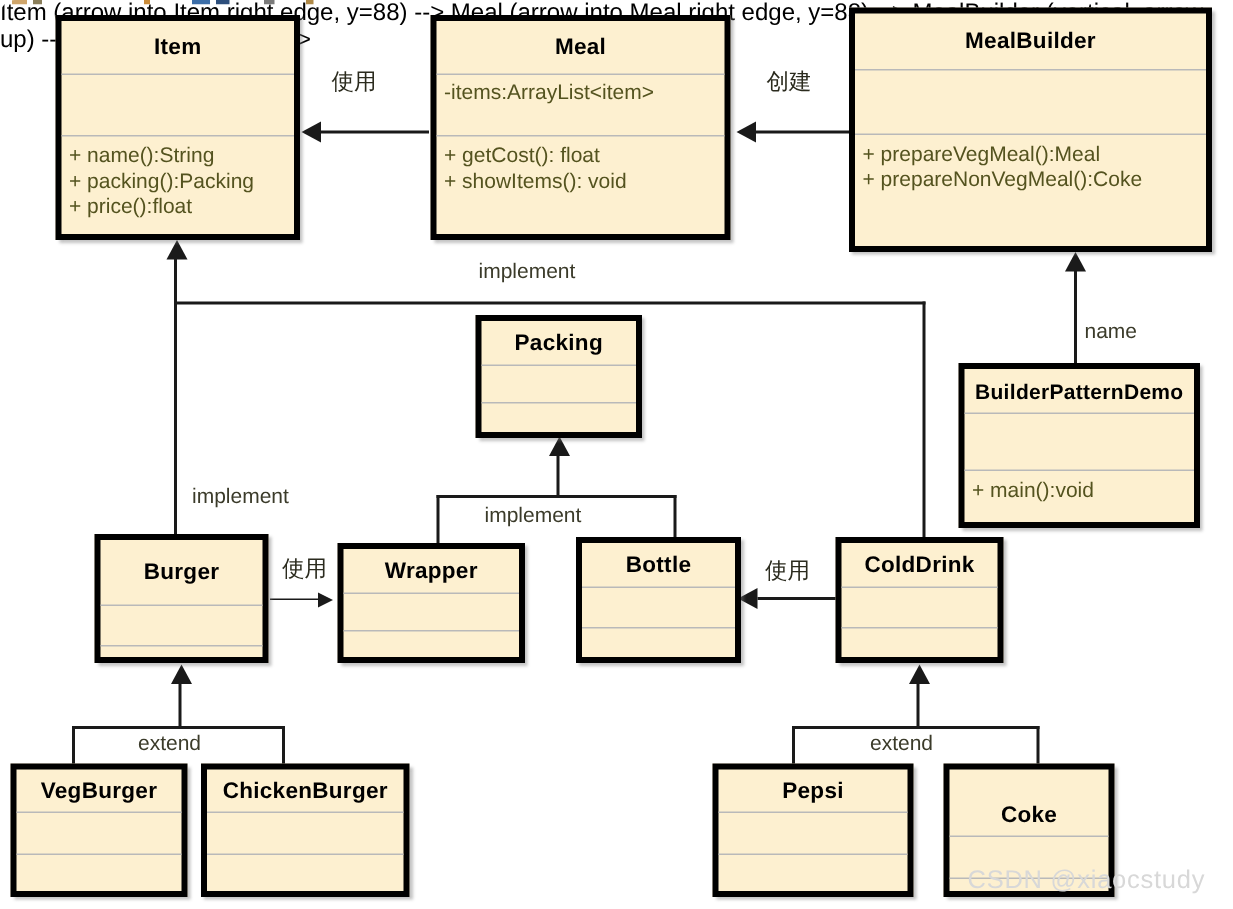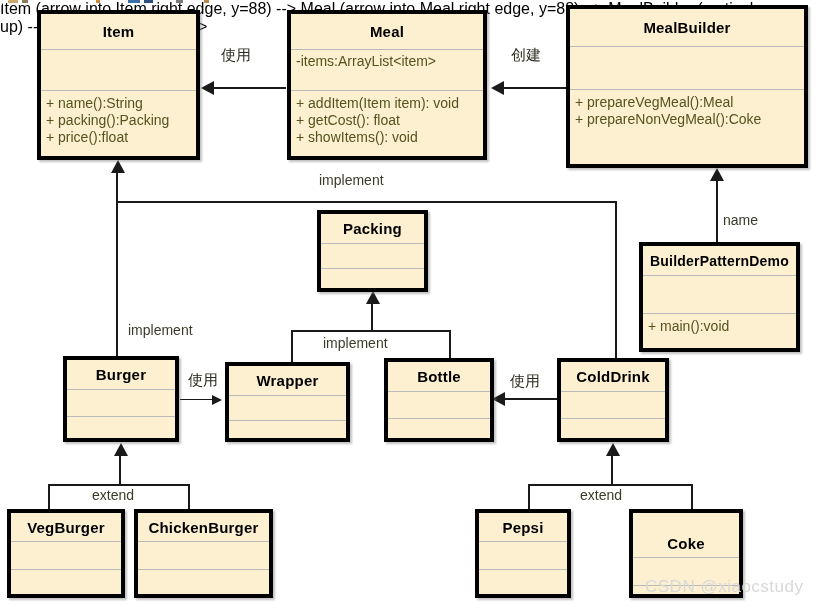--- a/index.html
+++ b/index.html
@@ -205,21 +205,20 @@
     </div>
   </div>
 
   
   <div class="uml-class" style="left:287px;top:10px;width:200px;height:150px;">
     <div class="uml-title" style="height:36px;">Meal</div>
     <div class="uml-attrs" style="height:41px;">
       <div class="uml-line">-items:ArrayList&lt;item&gt;</div>
     </div>
     <div class="uml-ops">
-      <div class="uml-line">+ addItem(Item item): void</div>
       <div class="uml-line">+ getCost(): float</div>
       <div class="uml-line">+ showItems(): void</div>
     </div>
   </div>
 
   
   <div class="uml-class" style="left:566px;top:5px;width:242px;height:163px;">
     <div class="uml-title" style="height:38px;">MealBuilder</div>
     <div class="uml-attrs" style="height:43px;"></div>
     <div class="uml-ops">
@@ -239,21 +238,21 @@
 
   
   <div class="uml-class" style="left:317px;top:210px;width:111px;height:82px;">
     <div class="uml-title" style="height:30px;">Packing</div>
     <div class="uml-attrs" style="height:25px;"></div>
     <div class="uml-ops"></div>
   </div>
 
   
   <div class="uml-class" style="left:63px;top:356px;width:116px;height:86px;">
-    <div class="uml-title" style="height:30px;">Burger</div>
+    <div class="uml-title" style="height:44px;">Burger</div>
     <div class="uml-attrs" style="height:27px;"></div>
     <div class="uml-ops"></div>
   </div>
 
   
   <div class="uml-class" style="left:225px;top:362px;width:125px;height:80px;">
     <div class="uml-title" style="height:30px;">Wrapper</div>
     <div class="uml-attrs" style="height:25px;"></div>
     <div class="uml-ops"></div>
   </div>
@@ -280,21 +279,21 @@
   </div>
 
   
   <div class="uml-class" style="left:134px;top:509px;width:139px;height:89px;">
     <div class="uml-title" style="height:29px;">ChickenBurger</div>
     <div class="uml-attrs" style="height:28px;"></div>
     <div class="uml-ops"></div>
   </div>
 
   
-  <div class="uml-class" style="left:475px;top:509px;width:96px;height:89px;">
+  <div class="uml-class" style="left:475px;top:509px;width:134px;height:89px;">
     <div class="uml-title" style="height:29px;">Pepsi</div>
     <div class="uml-attrs" style="height:28px;"></div>
     <div class="uml-ops"></div>
   </div>
 
   
   <div class="uml-class" style="left:629px;top:509px;width:114px;height:89px;">
     <div class="uml-title" style="height:29px;margin-top:16px;">Coke</div>
     <div class="uml-attrs" style="height:28px;"></div>
     <div class="uml-ops"></div>

